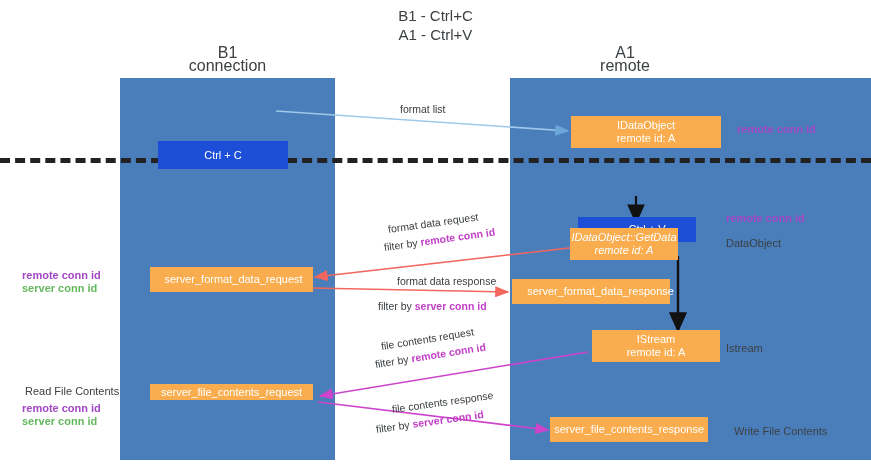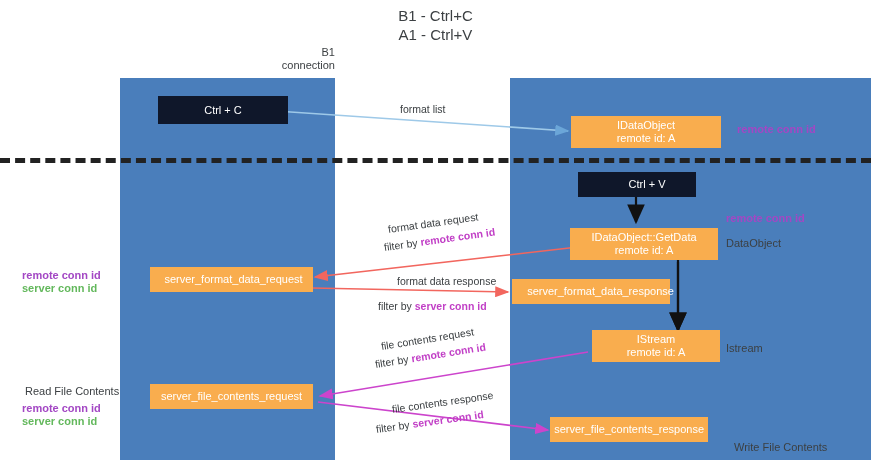--- a/index.html
+++ b/index.html
@@ -32,22 +32,22 @@
     position: absolute;
     left: 0; top: 6px;
     width: 871px;
     text-align: center;
     font-size: 15px;
     color: #3c4043;
     line-height: 19px;
   }
   .col-head {
     position: absolute;
-    text-align: right;
-    font-size: 11px;
+    text-align: center;
+    font-size: 16px;
     color: #3c4043;
     line-height: 13px;
     top: 46px;
   }
   .col-head-b1 { left: 120px; width: 215px; }
   .col-head-a1 { left: 510px; width: 230px; }
 
   
   .divider {
     position: absolute;
@@ -64,21 +64,21 @@
     display: flex;
     flex-direction: column;
     align-items: center;
     justify-content: center;
     text-align: center;
     color: #ffffff;
     font-size: 11px;
     line-height: 13px;
     padding: 2px 4px;
   }
-  .node.green  { background: #0f172a; }
+  .node.green  { background: #1d4ed8; margin-top: 45px; }
   .node.orange { background: #f9ad4e; }
   .node .l2 { display: block; }
 
   
   .side-label {
     position: absolute;
     font-size: 11px;
     line-height: 14px;
     white-space: nowrap;
   }
@@ -117,20 +117,24 @@
 
   <div class="diagram-title">
     <div>B1 - Ctrl+C</div>
     <div>A1 - Ctrl+V</div>
   </div>
 
   <div class="col-head col-head-b1">
     <div>B1</div>
     <div>connection</div>
   </div>
+  <div class="col-head col-head-a1">
+    <div>A1</div>
+    <div>remote</div>
+  </div>
 
   <svg class="edges">
     <defs>
       <marker id="ah-blue" markerWidth="9" markerHeight="7" refX="8" refY="3.5" orient="auto">
         <polygon points="0 0, 9 3.5, 0 7" fill="#6ba6d8"></polygon>
       </marker>
       <marker id="ah-black" markerWidth="9" markerHeight="8" refX="8" refY="4" orient="auto">
         <polygon points="0 0, 9 4, 0 8" fill="#111111"></polygon>
       </marker>
       <marker id="ah-red" markerWidth="9" markerHeight="7" refX="8" refY="3.5" orient="auto">
@@ -166,55 +170,55 @@
 
   <div class="node orange" style="left:571px; top:116px; width:150px; height:32px;">
     <span>IDataObject</span>
     <span class="l2">remote id: A</span>
   </div>
 
   <div class="node green" style="left:578px; top:172px; width:118px; height:25px;padding-left:24px;">
     <span>Ctrl + V</span>
   </div>
 
-  <div class="node orange" style="left:570px; top:228px; width:148px; height:32px;">
+  <div class="node orange" style="left:570px; top:228px; width:108px; height:32px;font-style:italic;">
     <span>IDataObject::GetData</span>
     <span class="l2">remote id: A</span>
   </div>
 
   <div class="node orange" style="left:150px; top:267px; width:163px; height:25px;padding-left:8px;">
     <span>server_format_data_request</span>
   </div>
 
   <div class="node orange" style="left:512px; top:279px; width:158px; height:25px;padding-left:23px;">
     <span>server_format_data_response</span>
   </div>
 
   <div class="node orange" style="left:592px; top:330px; width:128px; height:32px;">
     <span>IStream</span>
     <span class="l2">remote id: A</span>
   </div>
 
-  <div class="node orange" style="left:150px; top:384px; width:163px; height:25px;">
+  <div class="node orange" style="left:150px; top:384px; width:163px; height:16px;">
     <span>server_file_contents_request</span>
   </div>
 
   <div class="node orange" style="left:550px; top:417px; width:158px; height:25px;align-items:flex-end;">
     <span>server_file_contents_response</span>
   </div>
 
   <div class="side-label purple" style="left:737px; top:122px;">remote conn id</div>
 
   <div class="side-label purple" style="left:726px; top:211px;">remote conn id</div>
 
   <div class="side-label dark" style="left:726px; top:236px;">DataObject</div>
 
   <div class="side-label dark" style="left:726px; top:341px;">Istream</div>
 
-  <div class="side-label dark" style="left:734px; top:440px;">Write File Contents</div>
+  <div class="side-label dark" style="left:734px; top:424px;">Write File Contents</div>
 
   <div class="side-label purple" style="left:22px; top:268px;">remote conn id</div>
   <div class="side-label green" style="left:22px; top:281px;">server conn id</div>
 
   <div class="side-label dark" style="left:25px; top:384px;">Read File Contents</div>
   <div class="side-label purple" style="left:22px; top:401px;">remote conn id</div>
   <div class="side-label green" style="left:22px; top:414px;">server conn id</div>
 
   <div class="edge-label" style="left:400px; top:102px;">format list</div>
 

